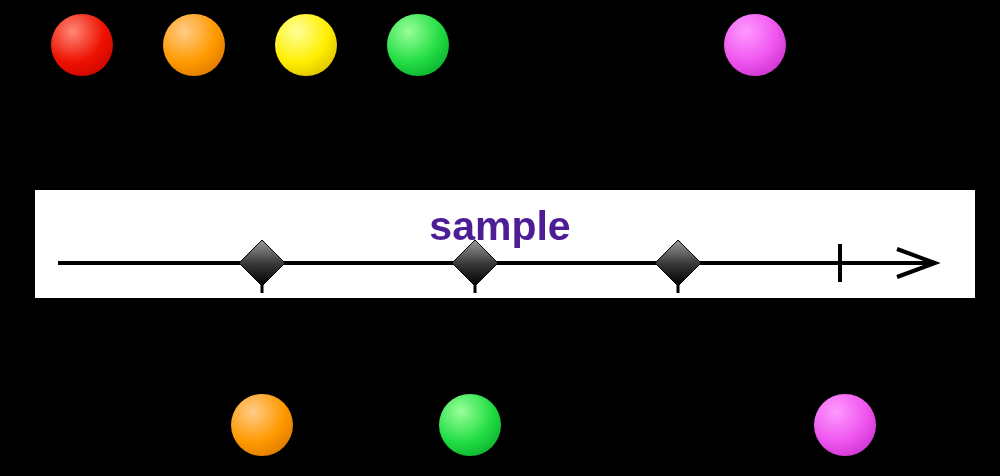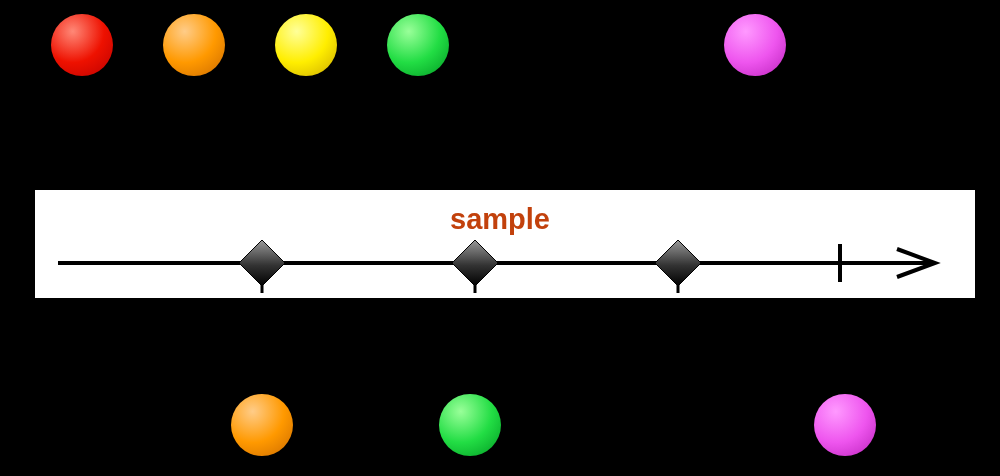--- a/index.html
+++ b/index.html
@@ -21,22 +21,22 @@
   }
   #operator-box svg {
     position: absolute;
     left: 0;
     top: 0;
   }
   #operator-label {
     position: absolute;
     transform: translateX(-50%);
     font-weight: bold;
-    font-size: 29px;
-    color: #c2410c;
+    font-size: 41px;
+    color: #4c1d95;
     white-space: nowrap;
     z-index: 2;
   }
 </style>
 </head>
 <body>
 
 <div id="scene" style="width: 1000px; height: 476px; background: rgb(0, 0, 0);">
   <div id="operator-box" style="left: 35px; top: 190px; width: 940px; height: 108px; background: rgb(255, 255, 255);">
     <svg width="940" height="108" viewBox="0 0 940 108">

